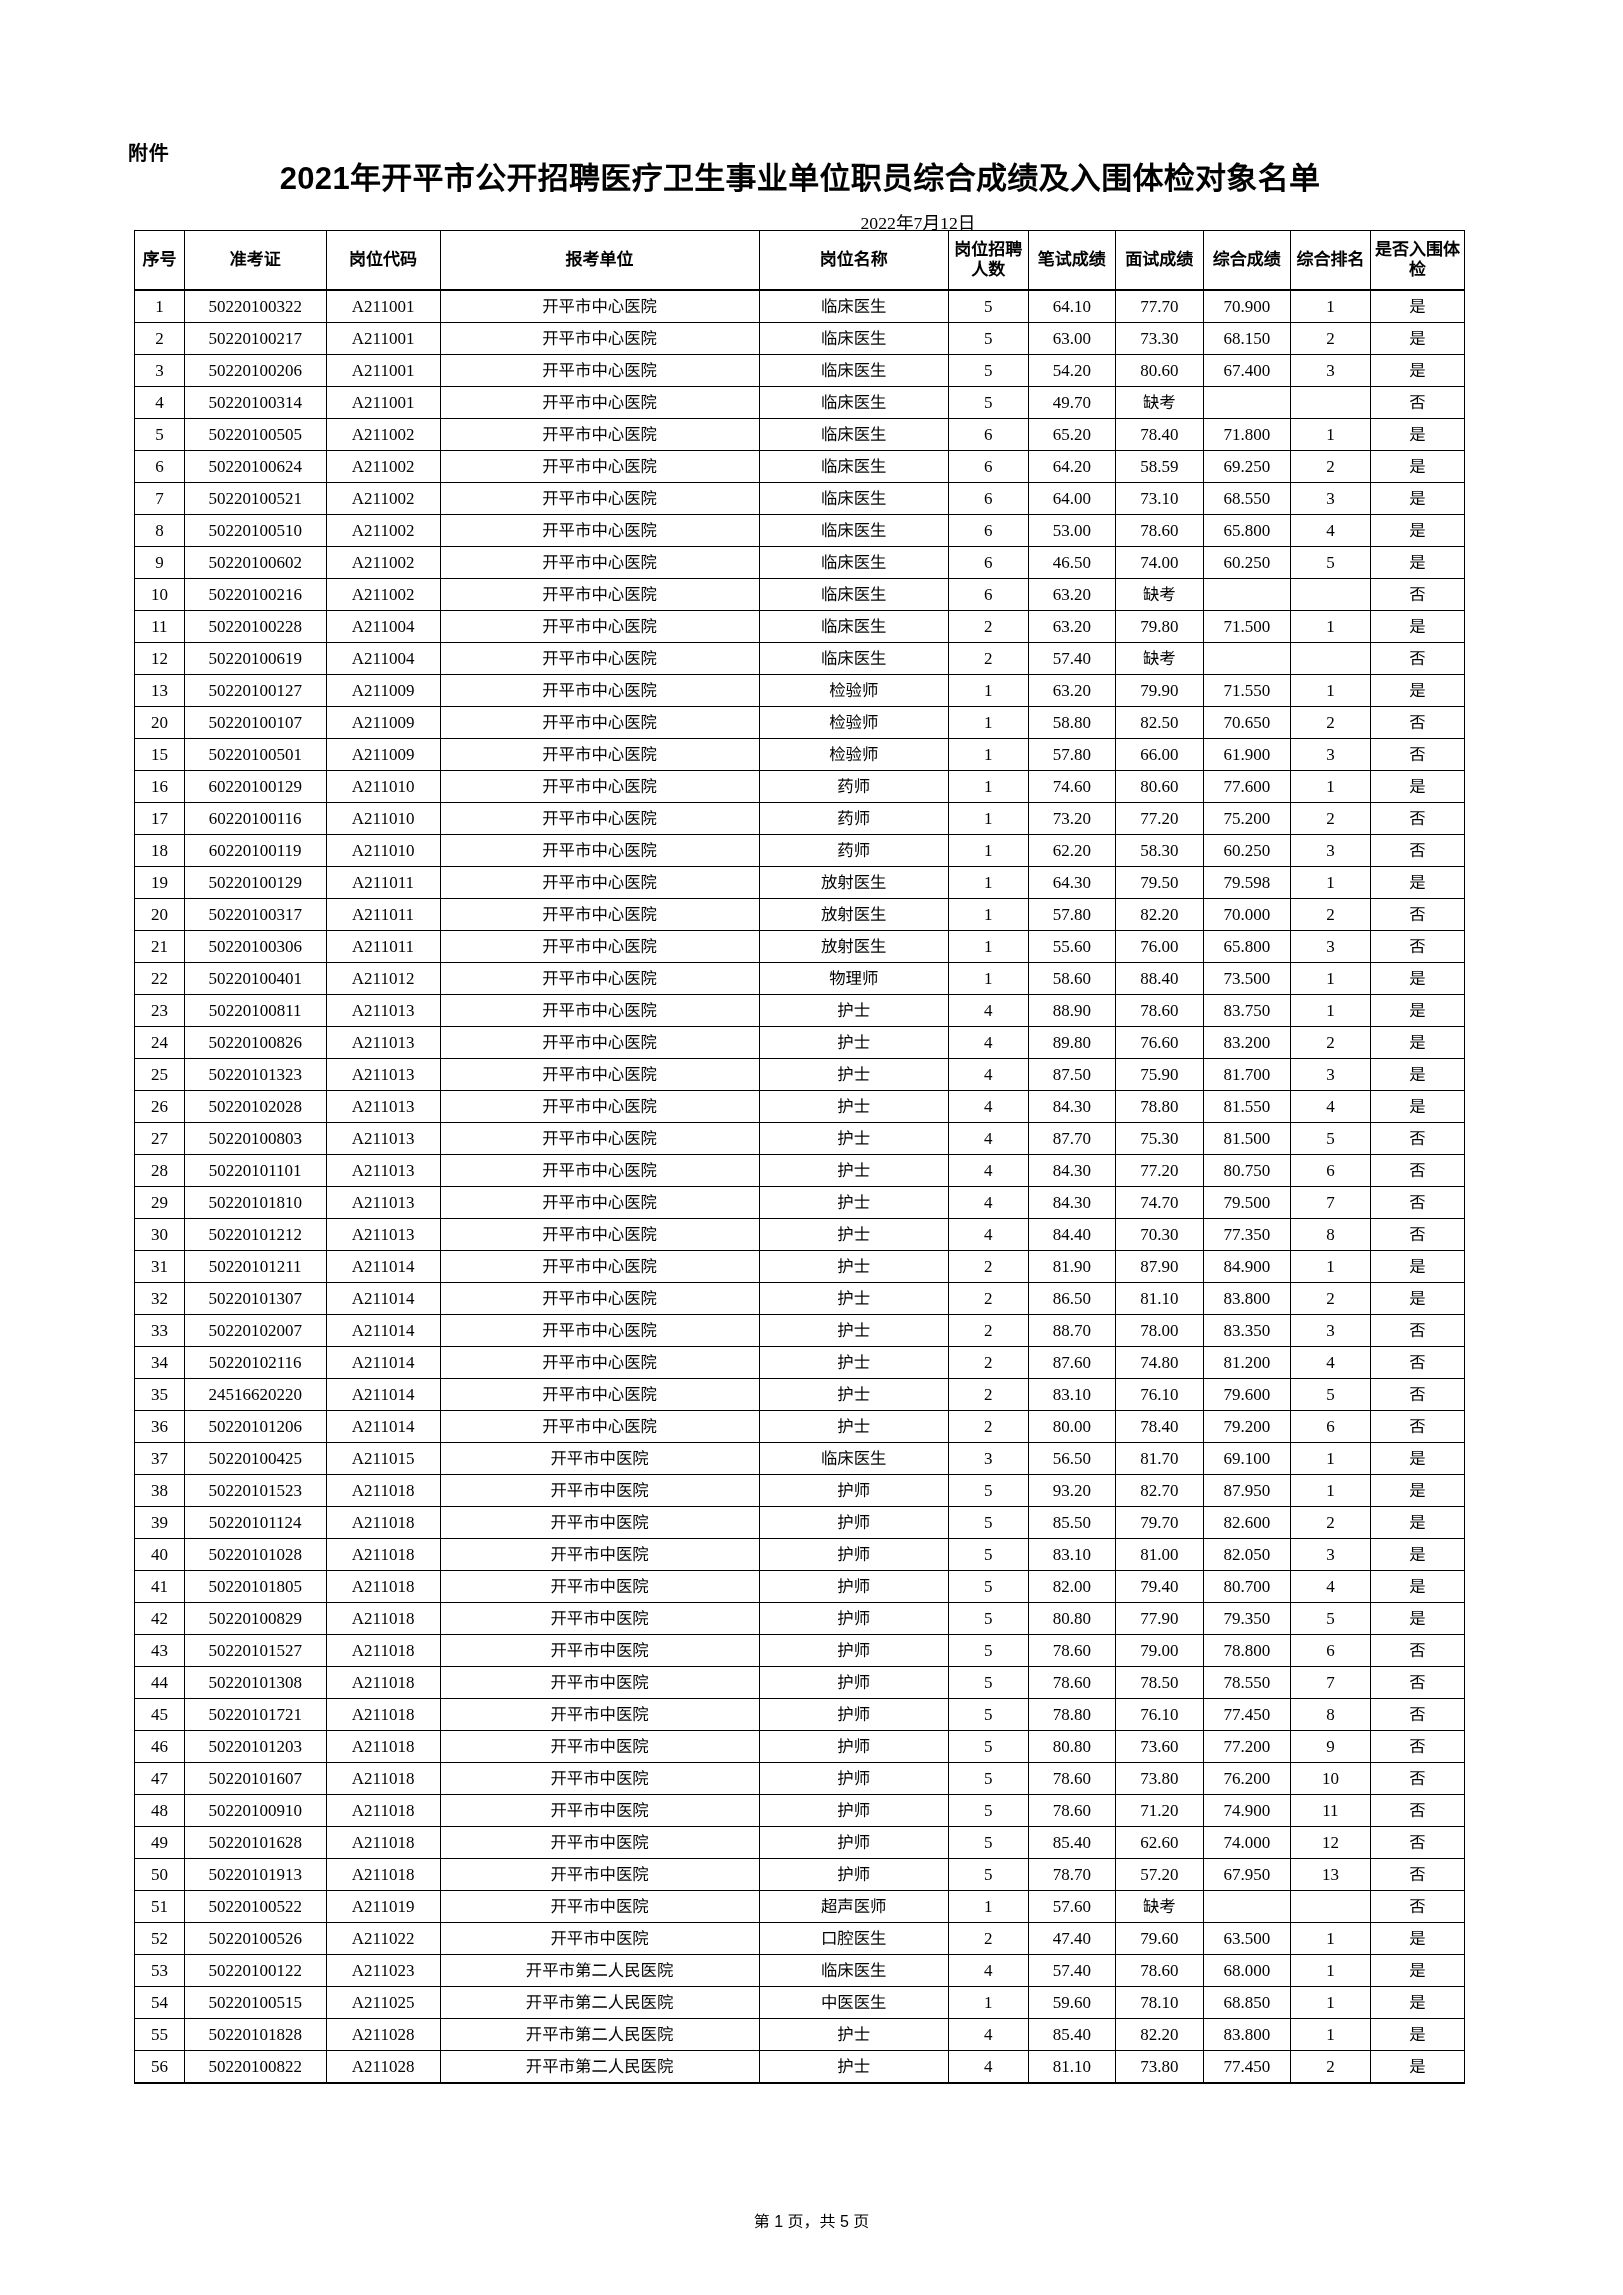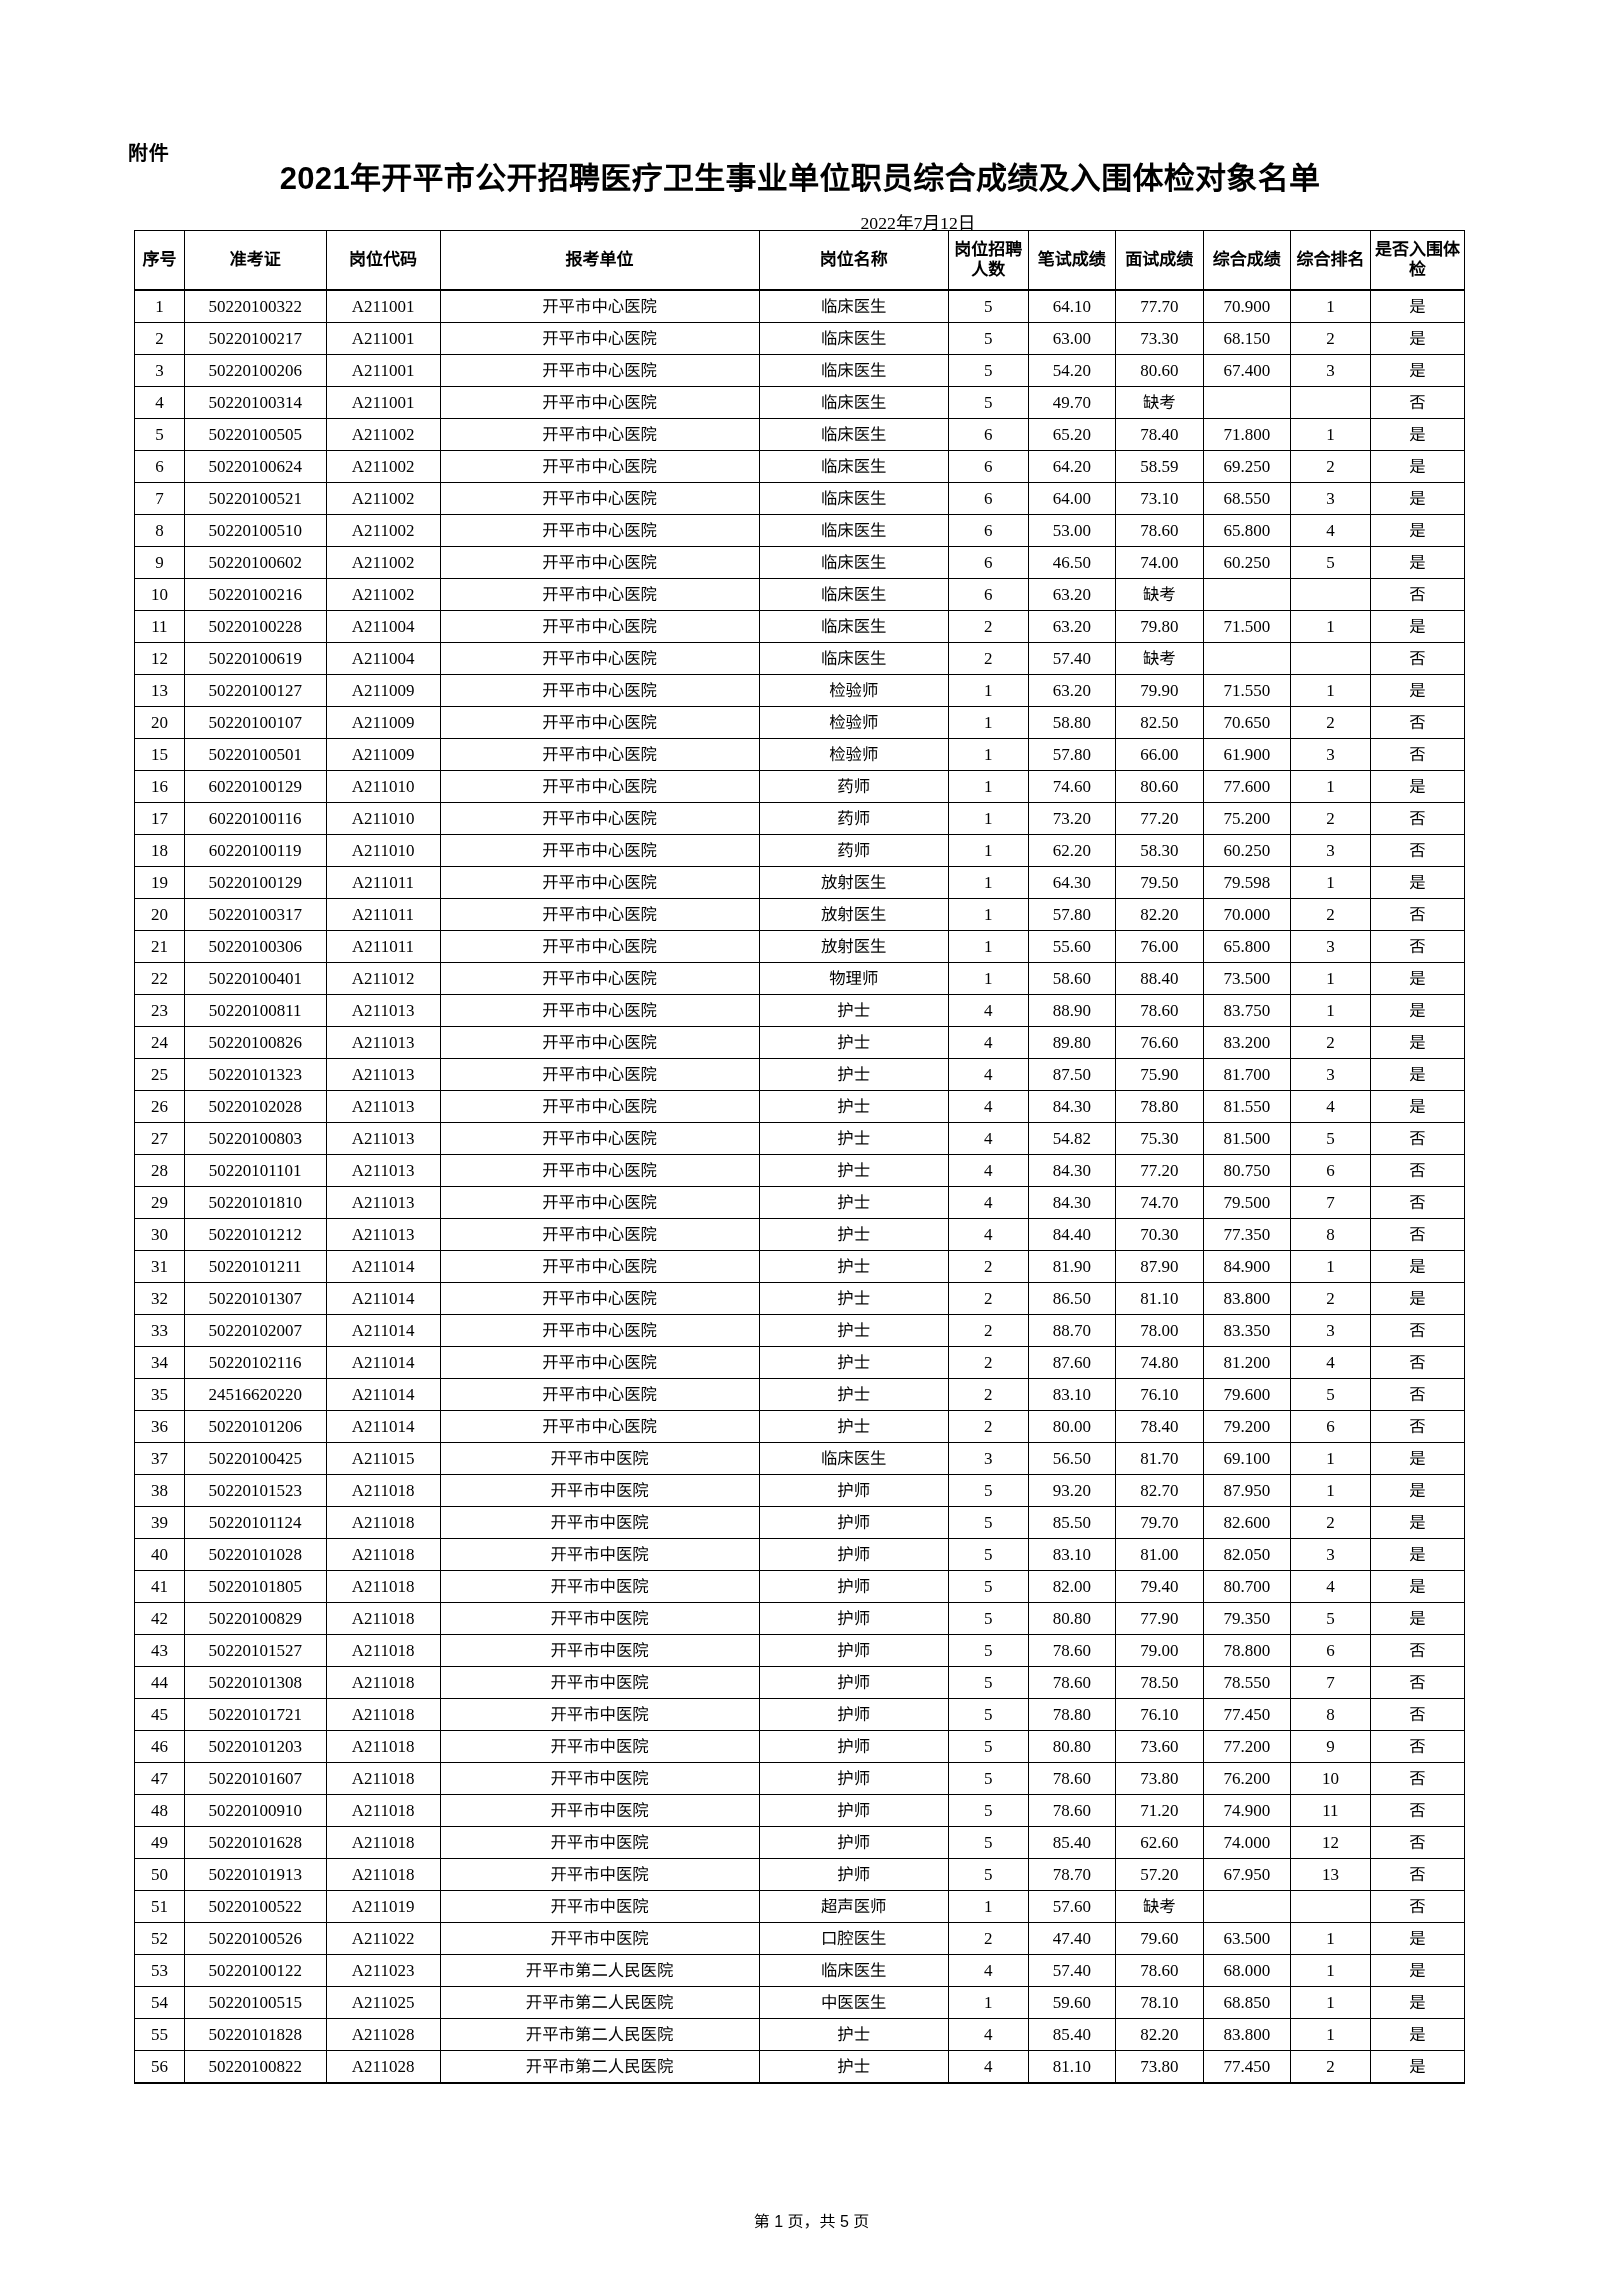--- a/index.html
+++ b/index.html
@@ -513,21 +513,21 @@
             <td>4</td>
             <td class="cn">是</td>
           </tr>
           <tr>
             <td>27</td>
             <td>50220100803</td>
             <td>A211013</td>
             <td class="cn">开平市中心医院</td>
             <td class="cn">护士</td>
             <td>4</td>
-            <td>54.82</td>
+            <td>87.70</td>
             <td>75.30</td>
             <td>81.500</td>
             <td>5</td>
             <td class="cn">否</td>
           </tr>
           <tr>
             <td>28</td>
             <td>50220101101</td>
             <td>A211013</td>
             <td class="cn">开平市中心医院</td>

